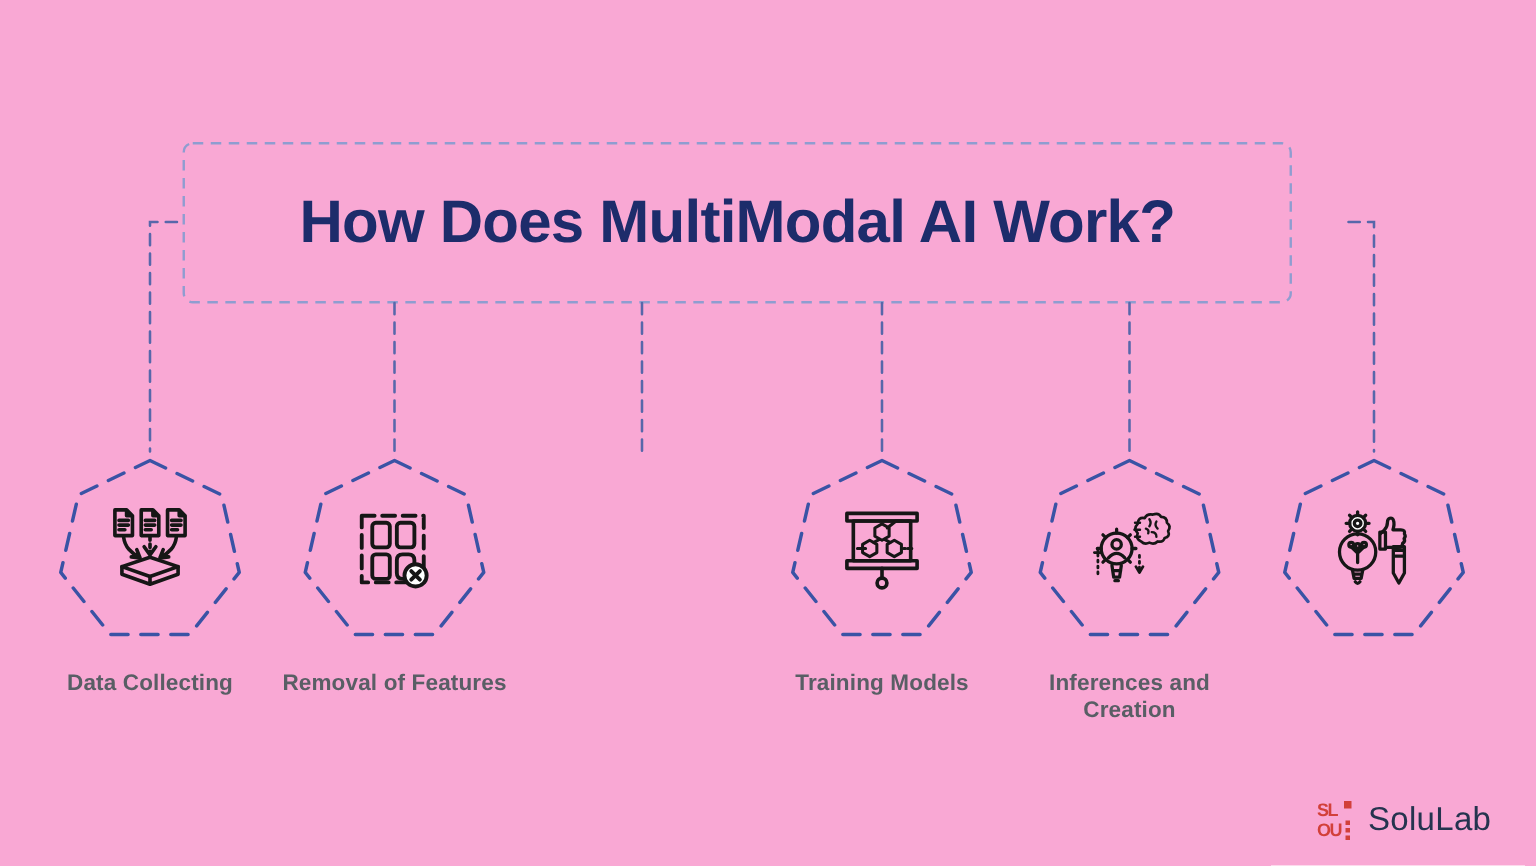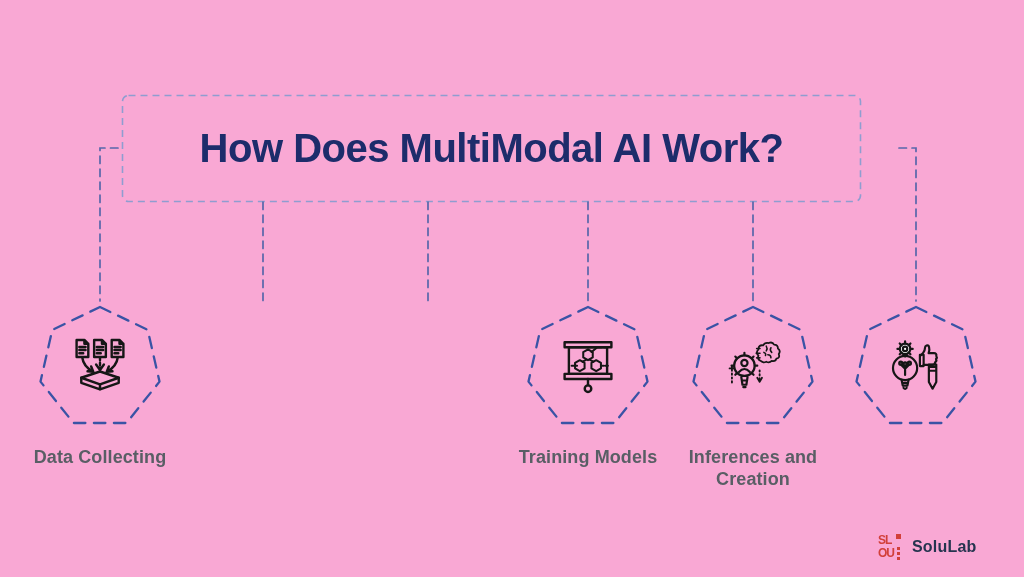--- a/index.html
+++ b/index.html
@@ -12,25 +12,25 @@
     position:absolute;left:122px;top:95px;width:739px;height:107px;
     display:flex;align-items:center;justify-content:center;
   }
   .title-text{
     font-size:40px;font-weight:700;color:#1d2c6b;letter-spacing:-0.5px;
     white-space:nowrap;
   }
   .step{position:absolute;top:298px;width:164px;text-align:center;}
   .step svg.hept{display:block;margin:0 auto;}
   .step-label{
-    margin-top:9px;font-size:18px;font-weight:700;color:#595e65;
+    margin-top:9px;font-size:15px;font-weight:700;color:#595e65;
     line-height:1.2;letter-spacing:0.1px;white-space:pre-line;
   }
-  .logo{position:absolute;left:878px;top:533px;display:flex;align-items:center;gap:7px;}
-  .logo-text{font-size:16px;font-weight:700;color:#25344f;letter-spacing:0.2px;}
+  .logo{position:absolute;left:878px;top:533px;display:flex;align-items:flex-start;gap:7px;}
+  .logo-text{font-size:22px;font-weight:400;color:#25344f;letter-spacing:0.2px;}
 </style>
 </head>
 <body>
 
 <div class="canvas">
 
   <svg class="overlay" viewBox="0 0 1024 577">
     <rect x="122.5" y="95.5" width="738" height="106" rx="6" fill="none" stroke="#8f9dd0" stroke-width="1.6" stroke-dasharray="7 5"></rect>
     <g fill="none" stroke="#5767aa" stroke-width="1.7" stroke-dasharray="7.5 5.5" stroke-linecap="round">
       <path d="M118,148 H100 V301"></path>
@@ -57,20 +57,35 @@
         <path d="M35,37.5 L40,44.5 L45,37.5"></path>
         <path d="M17.5,29.5 C18.5,38 24,42.5 30.5,46.5 M31.5,47 l-7.5,-0.8 M31.5,47 l-2.8,-7"></path>
         <path d="M62.5,29.5 C61.5,38 56,42.5 49.5,46.5 M48.5,47 l7.5,-0.8 M48.5,47 l2.8,-7"></path>
         <path d="M40,46.5 L64,54.5 L40,63 L16,54.5 Z"></path>
         <path d="M16,54.5 V61 L40,69.5 L64,61 V54.5 M40,63 V69.5"></path>
       </g>
     </svg>
     <div class="step-label">Data Collecting</div>
   </div>
 
+  <div class="step" style="left:181px;">
+    <svg class="hept" width="140" height="140" viewBox="-70 -70 140 140">
+      <polygon points="0,-61 47.7,-38.1 59.5,13.6 26.5,55 -26.5,55 -59.5,13.6 -47.7,-38.1" fill="none" stroke="#3a53a5" stroke-width="2.3" stroke-dasharray="11.5 8.5" stroke-linecap="round" stroke-linejoin="round"></polygon>
+      <g transform="scale(0.78) translate(-40,-41)" fill="none" stroke="#161616" stroke-width="3.3" stroke-linecap="round" stroke-linejoin="round">
+        <rect x="12" y="10" width="53" height="57" stroke-dasharray="11 6.5"></rect>
+        <rect x="21" y="16" width="15" height="21" rx="3"></rect>
+        <rect x="42" y="16" width="15" height="21" rx="3"></rect>
+        <rect x="21" y="43" width="15" height="21" rx="3"></rect>
+        <path d="M57,51 v-3 q0,-5 -5,-5 h-5 q-5,0 -5,5 v11 q0,5 5,5 h3"></path>
+        <circle cx="58" cy="61" r="9.5" fill="#ffffff"></circle>
+        <path d="M54.3,57.3 l7.4,7.4 M61.7,57.3 l-7.4,7.4"></path>
+      </g>
+    </svg>
+    <div class="step-label">Removal of Features</div>
+  </div>
 
 
   <div class="step" style="left:671px;">
     <svg class="hept" width="140" height="140" viewBox="-70 -70 140 140">
       <polygon points="0,-61 47.7,-38.1 59.5,13.6 26.5,55 -26.5,55 -59.5,13.6 -47.7,-38.1" fill="none" stroke="#3a53a5" stroke-width="2.3" stroke-dasharray="11.5 8.5" stroke-linecap="round" stroke-linejoin="round"></polygon>
       <g transform="scale(0.78) translate(-40,-40)" fill="none" stroke="#161616" stroke-width="2.8" stroke-linecap="round" stroke-linejoin="round">
         <circle cx="29" cy="37" r="13.2"></circle>
         <path d="M42.2,37 h3.3 M38.3,46.3 l2.4,2.4 M19.7,46.3 l-2.4,2.4 M15.8,37 h-3.3 M19.7,27.7 l-2.4,-2.4 M29,23.8 v-3.3 M38.3,27.7 l2.4,-2.4"></path>
         <circle cx="29" cy="33.5" r="4"></circle>
         <path d="M22,45 Q29,37.5 36,45"></path>

